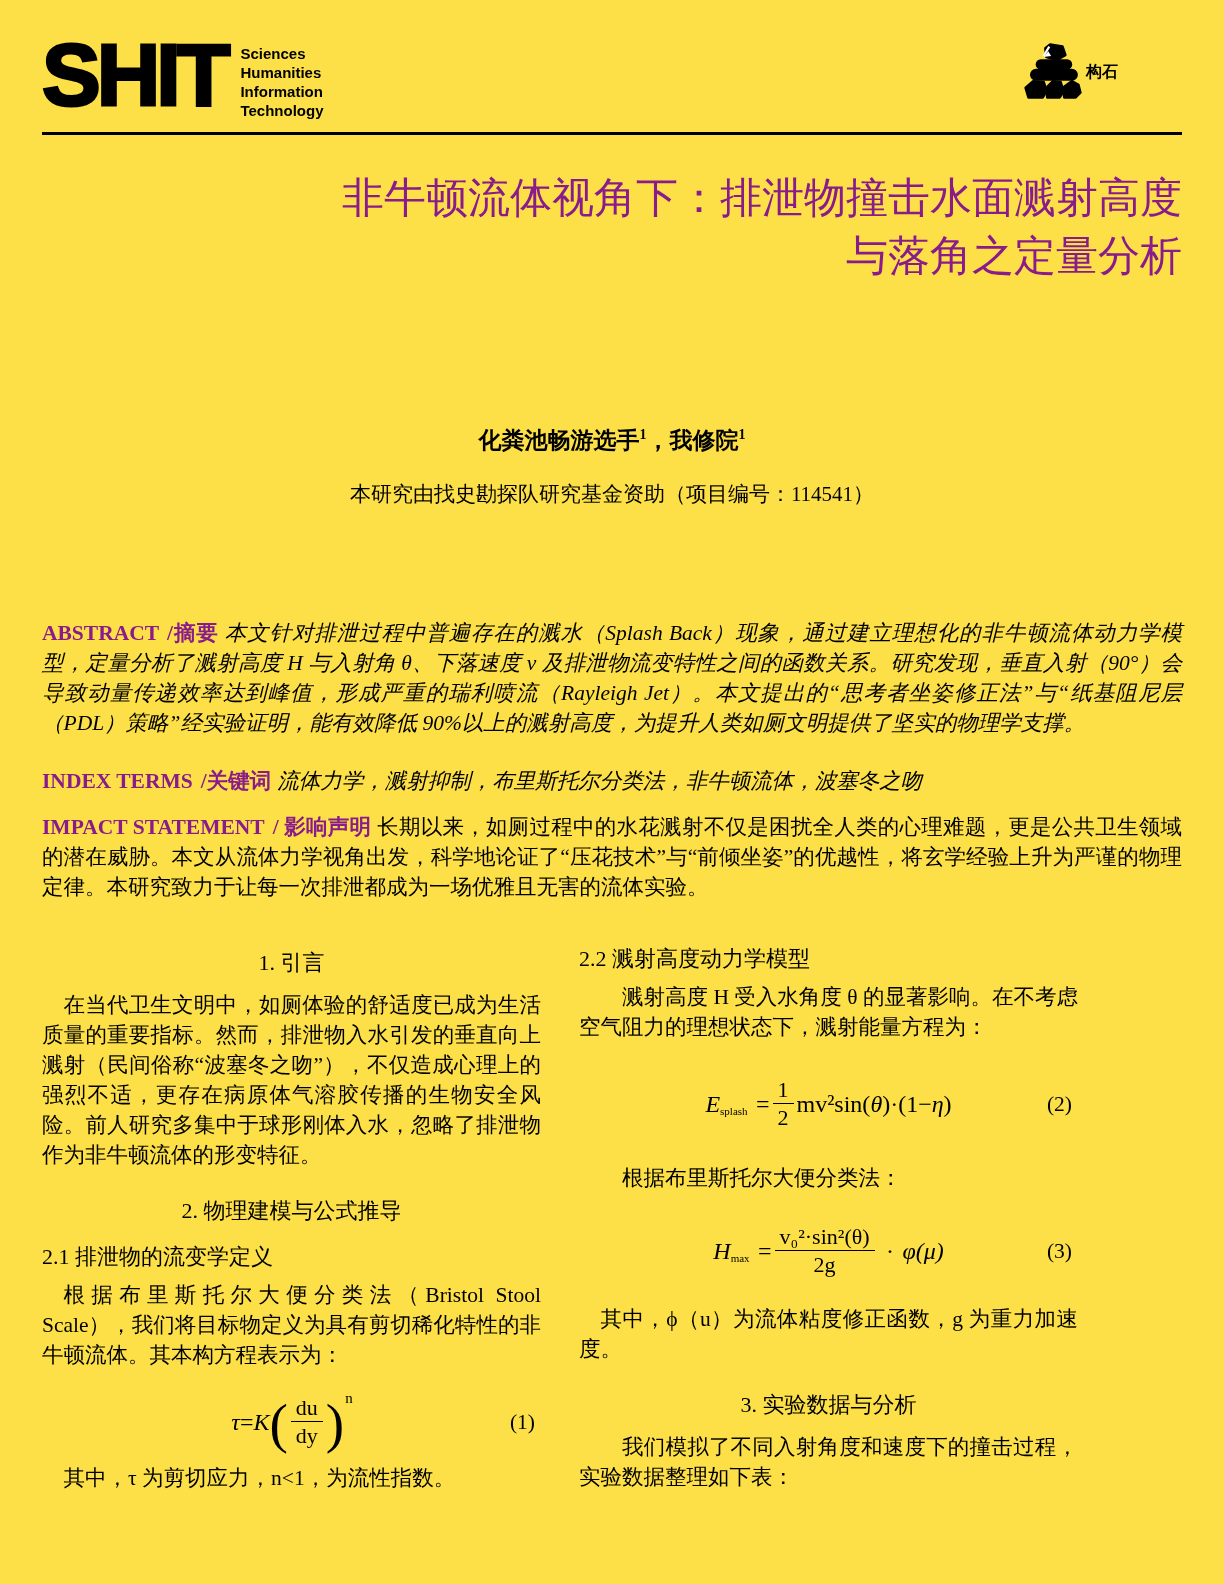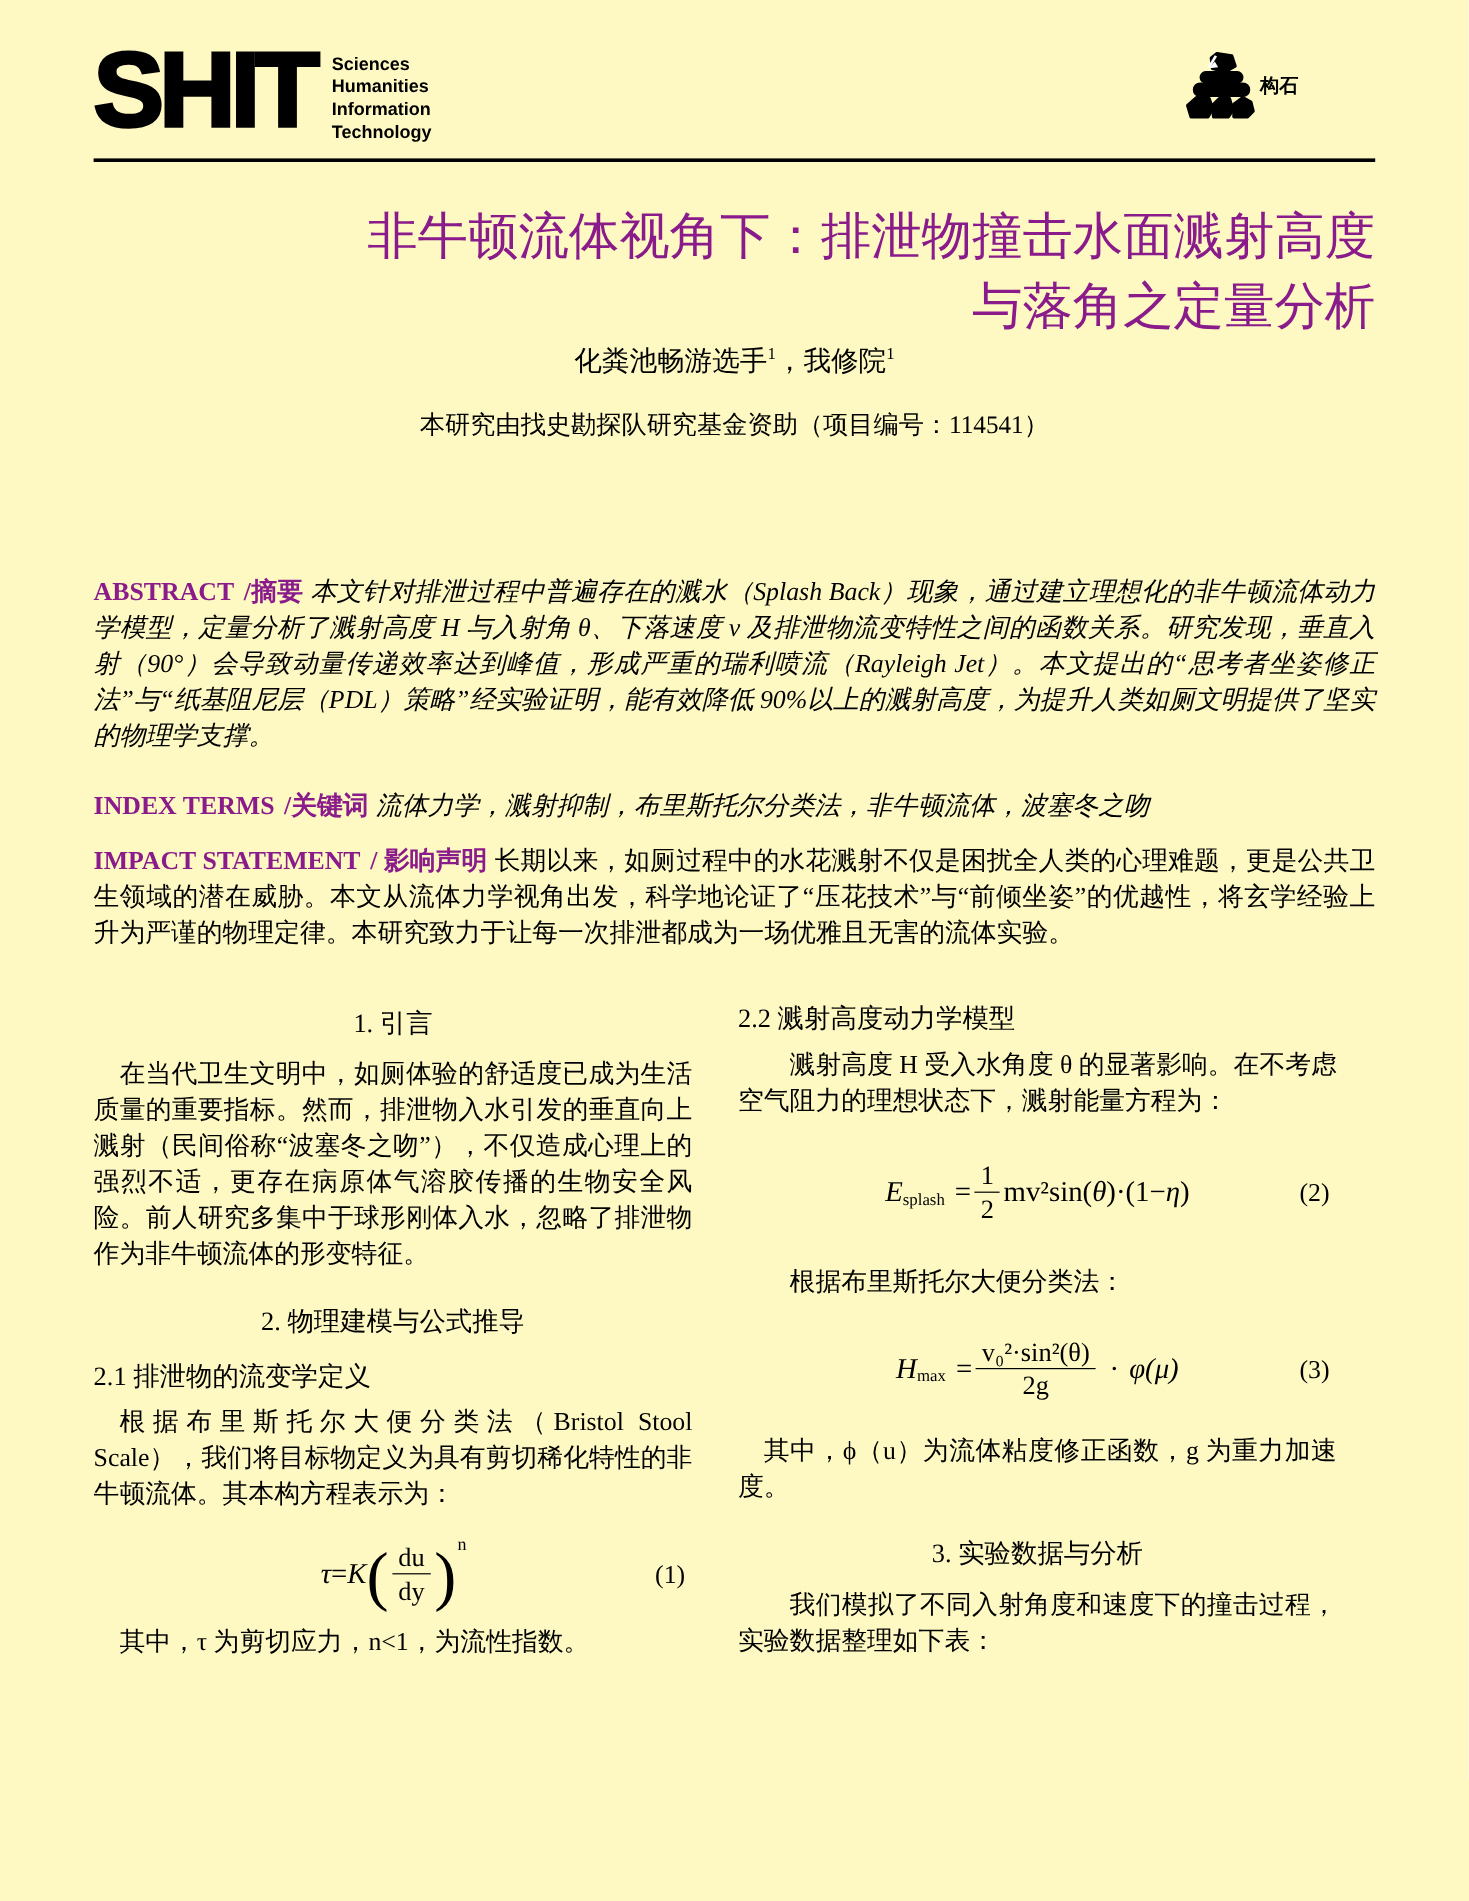--- a/index.html
+++ b/index.html
@@ -3,34 +3,34 @@
 <meta charset="utf-8">
 <style>
   :root{
     --purple:#8a1b8a;
     --serif:"Liberation Serif","DejaVu Serif",serif;
     --sans:"Liberation Sans","DejaVu Sans",sans-serif;
   }
   *{box-sizing:border-box;margin:0;padding:0;}
   html,body{background:#ffffff;}
   body{width:1224px;height:1584px;overflow:hidden;font-family:var(--serif);color:#000;}
-  .page{width:1224px;height:1584px;padding:0 78px;background:#fef9c3;}
+  .page{width:1224px;height:1584px;padding:0 42px;background:#fde047;}
 
   
   .masthead{padding-top:36px;display:flex;justify-content:space-between;align-items:flex-start;}
   .brand{display:flex;align-items:flex-start;}
   .brand-word{font-family:var(--sans);font-weight:900;font-size:88px;line-height:78px;letter-spacing:-4px;-webkit-text-stroke:3px #000;}
   .brand-lines{margin-left:14px;margin-top:8px;font-family:var(--sans);font-weight:700;font-size:15px;line-height:19px;}
   .badge{margin-right:64px;margin-top:4px;display:flex;flex-direction:row;align-items:center;}
   .badge-label{font-family:var(--sans);font-weight:700;font-size:16px;margin-top:2px;}
   .rule{border:none;border-top:3px solid #000;margin-top:12px;}
 
   
   .title{margin-top:34px;text-align:right;color:var(--purple);font-weight:400;font-size:42px;line-height:58px;font-family:var(--serif);}
-  .authors{text-align:center;font-weight:400;font-size:23px;}
+  .authors{margin-top:140px;text-align:center;font-weight:700;font-size:23px;}
   .authors sup{font-size:14px;}
   .funding{margin-top:24px;text-align:center;font-size:21px;}
 
   .frontp{font-size:21.5px;line-height:30px;text-align:justify;}
   .frontp .plabel{color:var(--purple);font-weight:700;font-family:var(--serif);}
   .frontp .plabel.zh{margin-left:8px;}
   .frontp .pbody{margin-left:6px;}
   .abstract{margin-top:110px;}
   .abstract .pbody,.index .pbody{font-style:italic;}
   .index{margin-top:28px;}
@@ -45,21 +45,21 @@
   h2.csec{text-align:center;font-weight:400;font-size:22px;margin:4px 0 12px;}
   h2.csec.later{margin-top:26px;}
   h3.ssec{font-weight:400;font-size:22px;margin:16px 0 8px;}
   h3.ssec.first{margin-top:0;}
 
   
   .eqrow{position:relative;display:flex;align-items:center;justify-content:center;}
   .eqrow .eqtag{position:absolute;right:6px;font-size:21.5px;}
   .math{font-family:var(--serif);font-size:24px;display:inline-flex;align-items:center;white-space:nowrap;}
   .math i{font-style:italic;}
-  .math .sub{font-size:14px;vertical-align:-5px;position:relative;top:7px;}
+  .math .sub{font-size:11px;vertical-align:-5px;position:relative;top:7px;}
   .frac{display:inline-flex;flex-direction:column;align-items:center;margin:0 3px;font-size:22px;line-height:1.05;}
   .frac .num{padding:0 5px 2px;border-bottom:1.6px solid #000;display:block;text-align:center;}
   .frac .den{padding-top:2px;display:block;text-align:center;}
   .bigp{font-size:230%;font-weight:400;line-height:0;position:relative;top:2px;}
   .expn{font-size:15px;position:relative;top:-24px;left:1px;}
   .eq1row{margin:26px 0 16px;}
   .eq2row{margin:36px 0 34px;}
   .eq3row{margin:32px 0 28px;}
   .eqsp{display:inline-block;width:0.35em;}
 </style>

